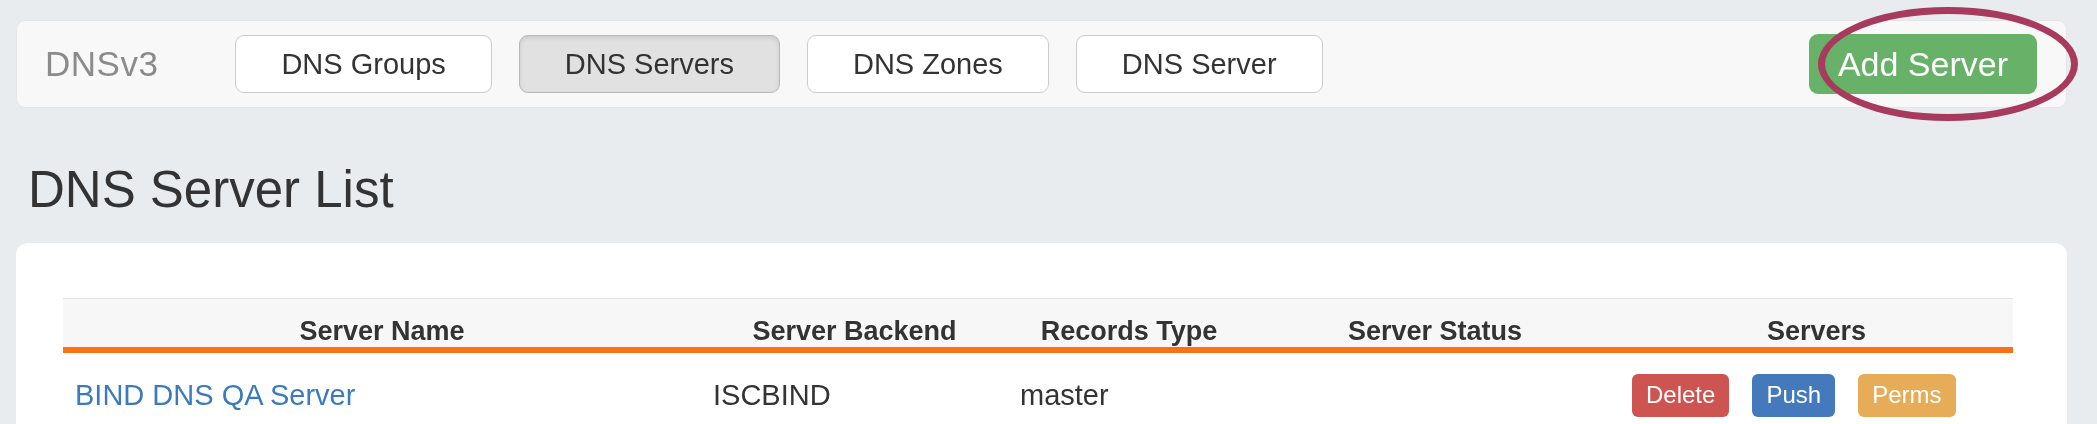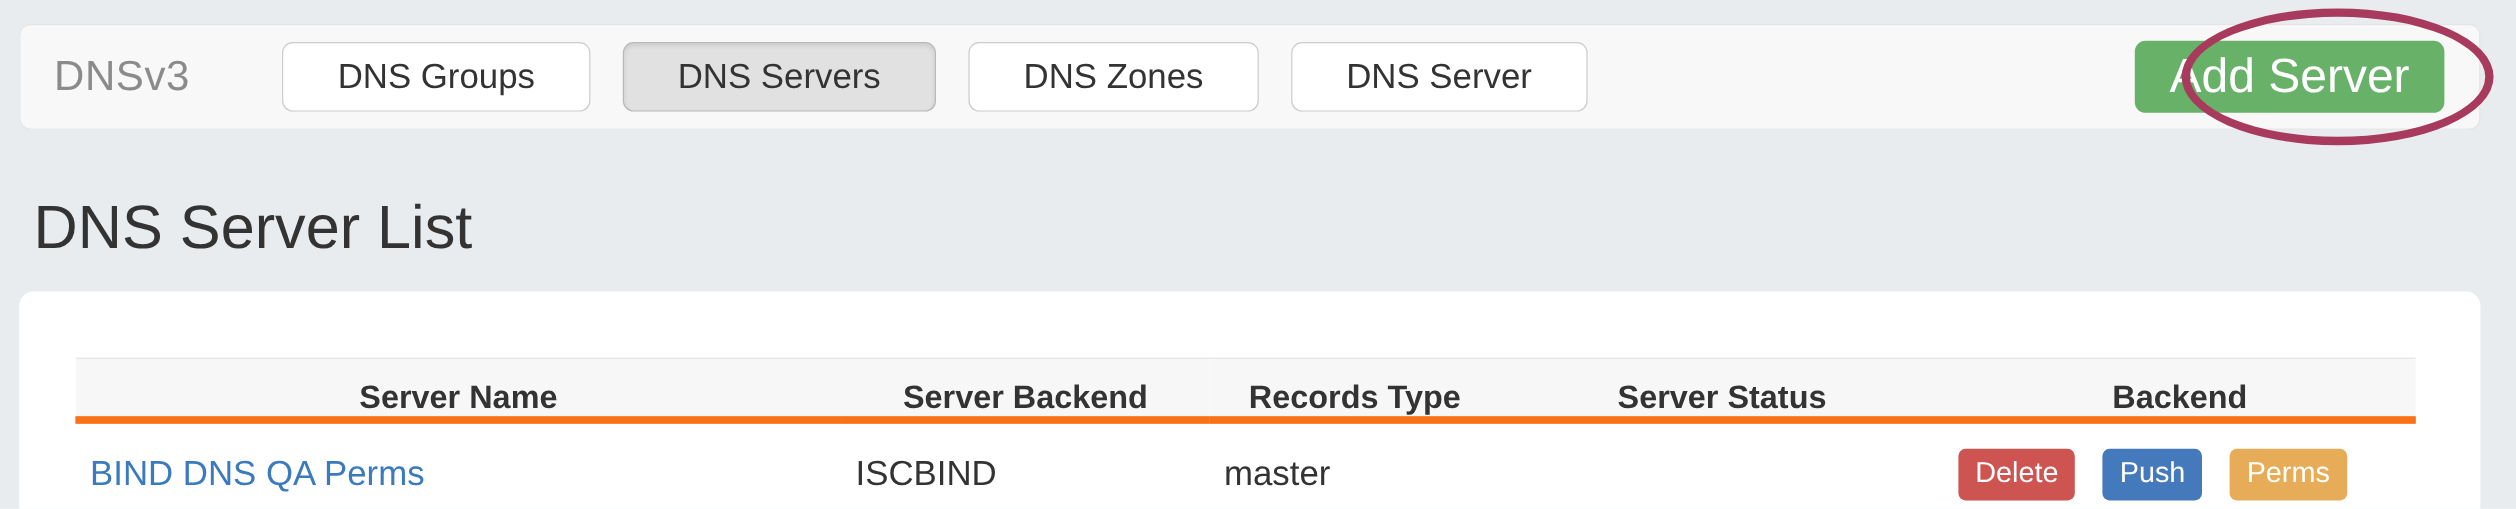--- a/index.html
+++ b/index.html
@@ -46,21 +46,21 @@
     background: var(--active-tab-bg, #e1e1e1);
     border-color: #b8b8b8;
     box-shadow: inset 0 2px 4px rgba(0,0,0,0.10);
   }
   .add-server {
     margin-left: auto;
     margin-right: 29px;
     height: 60px;
     padding: 0 29px;
     font-family: "Liberation Sans", sans-serif;
-    font-size: 40px;
+    font-size: 34px;
     color: #ffffff;
     background: var(--accent-green, #68b168);
     border: none;
     border-radius: 9px;
     cursor: pointer;
     white-space: nowrap;
   }
 
   
   .annotation-ellipse {
@@ -157,27 +157,27 @@
         <col style="width:242px">
         <col style="width:370px">
         <col>
       </colgroup>
       <thead>
         <tr>
           <th>Server Name</th>
           <th>Server Backend</th>
           <th>Records Type</th>
           <th>Server Status</th>
-          <th>Backend</th>
+          <th>Servers</th>
         </tr>
       </thead>
       <tbody>
         <tr>
           <td>
-            <a href="#" class="server-link">BIND DNS QA Perms</a>
+            <a href="#" class="server-link">BIND DNS QA Server</a>
           </td>
           <td>ISCBIND</td>
           <td>master</td>
           <td></td>
           <td>
             <button class="abtn delete">Delete</button>
             <button class="abtn push">Push</button>
             <button class="abtn perms">Perms</button>
           </td>
         </tr>

